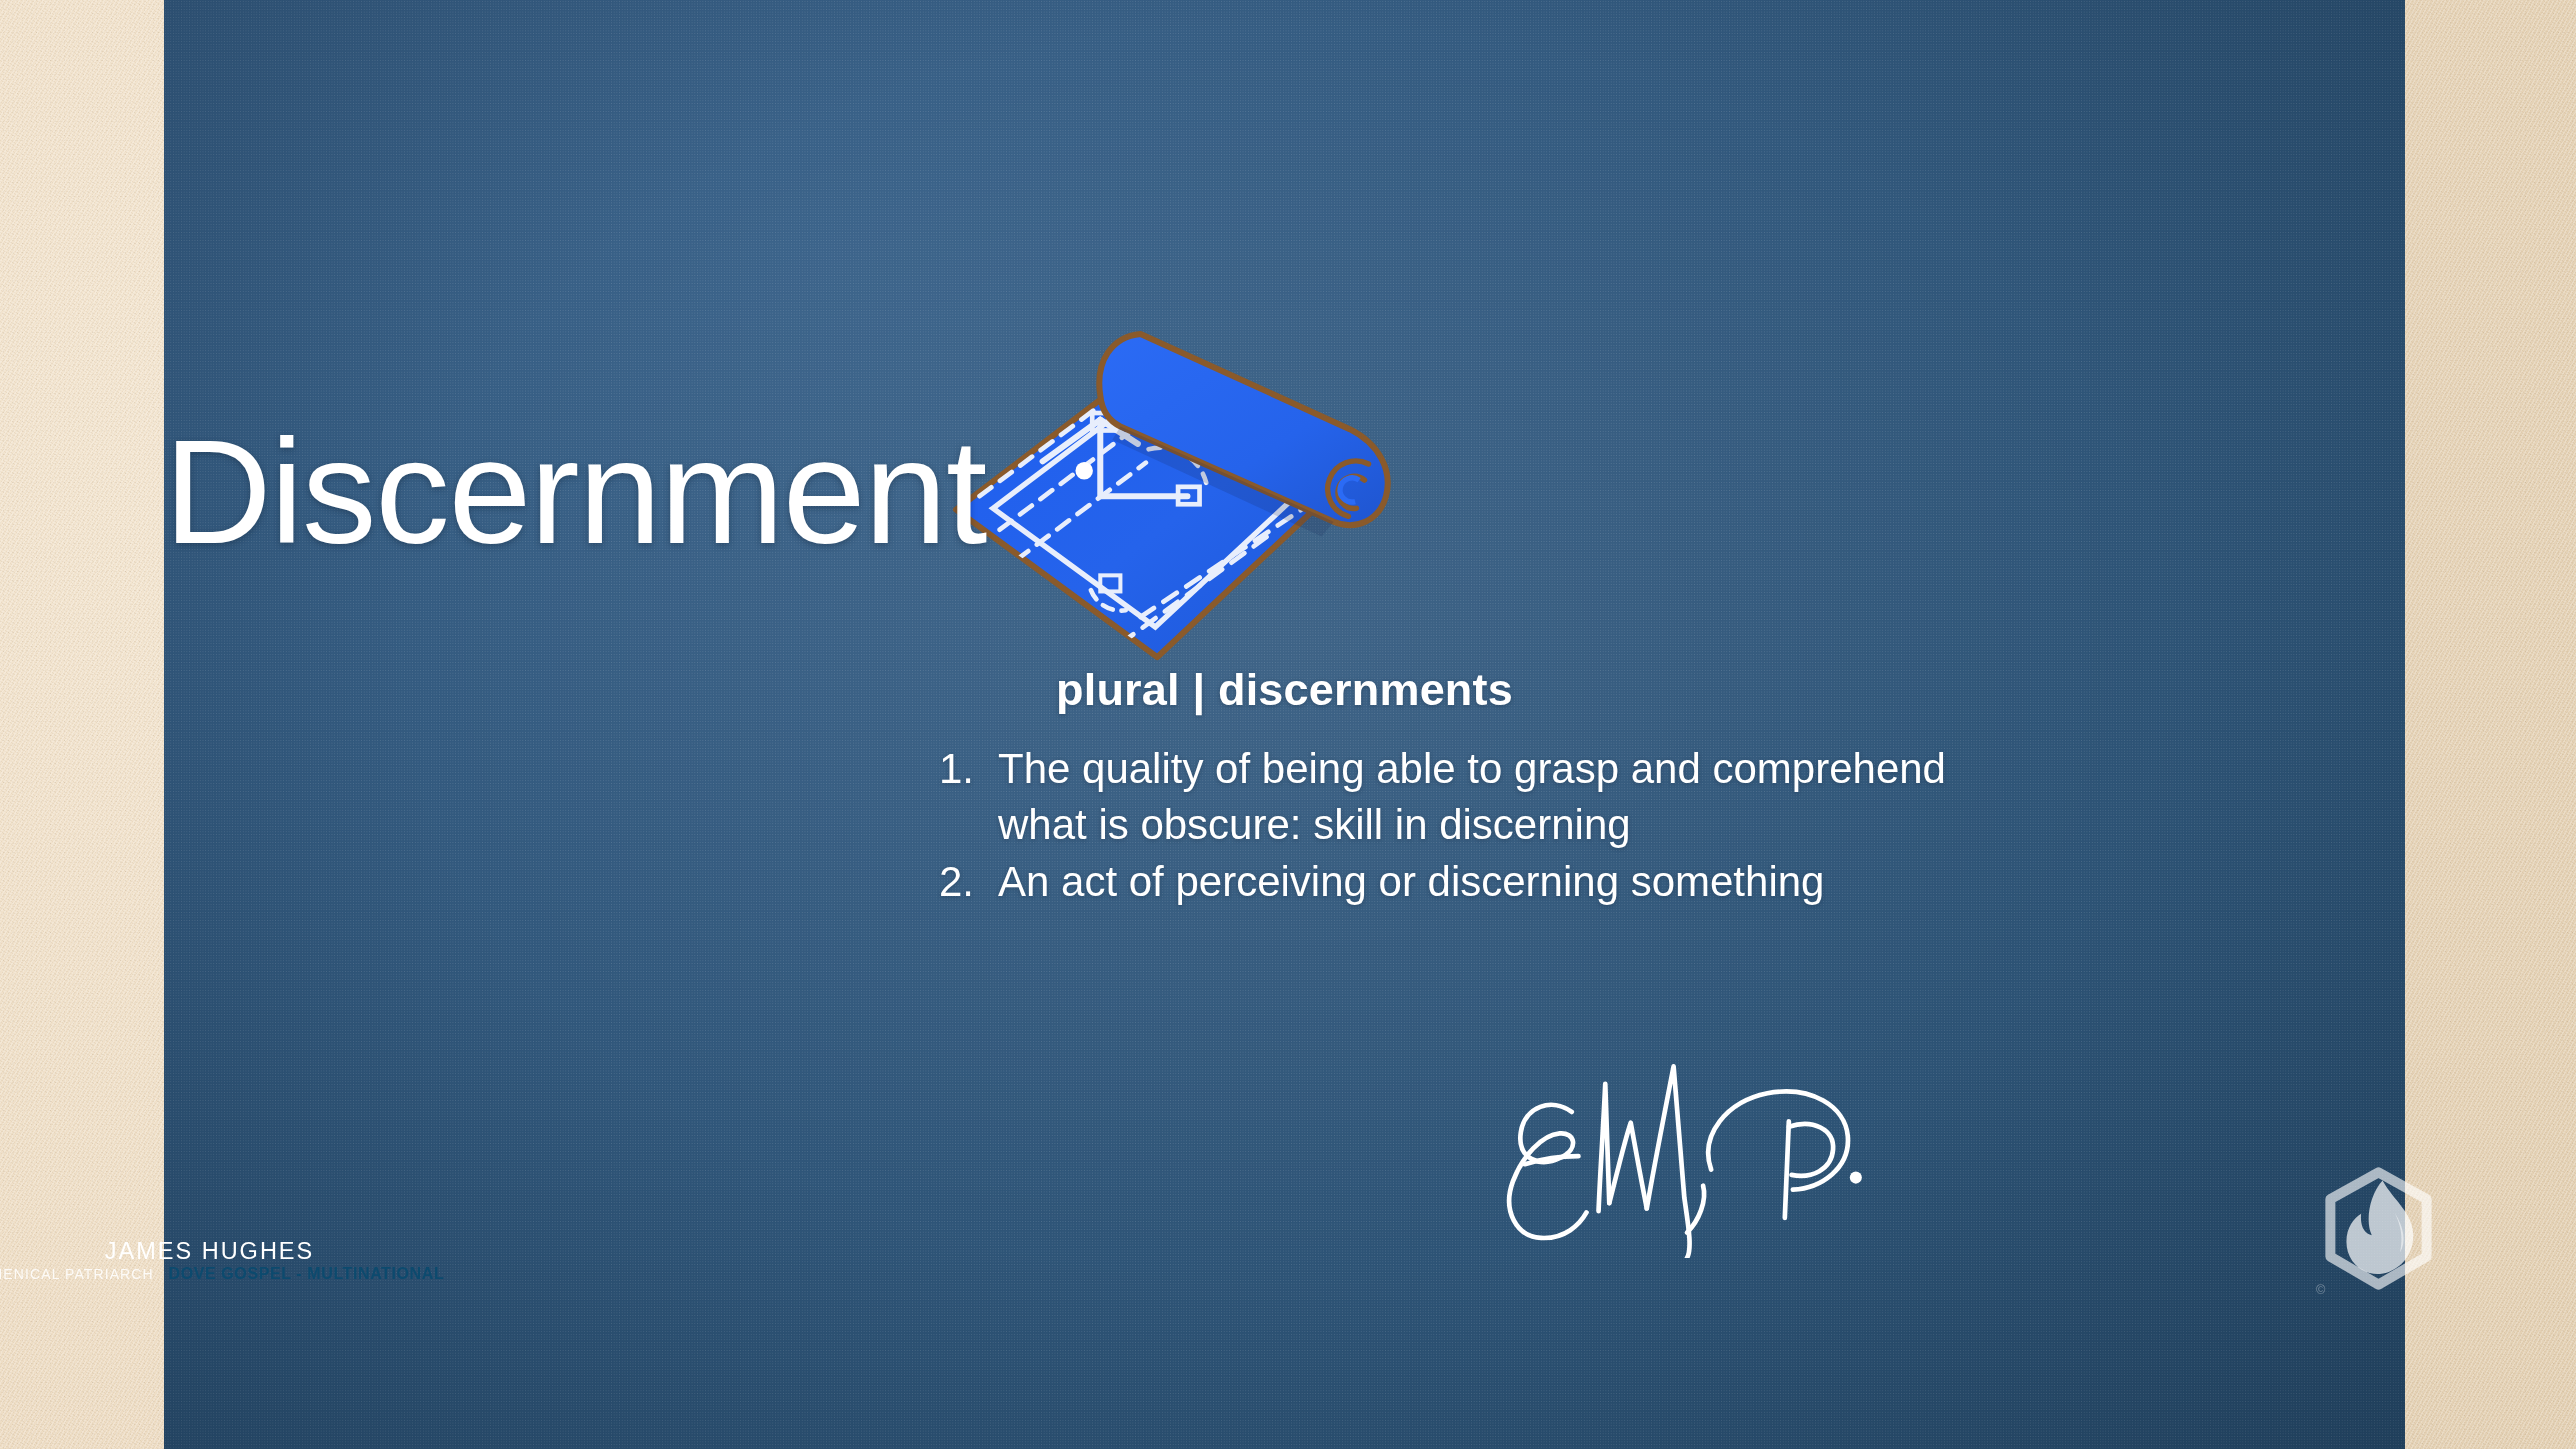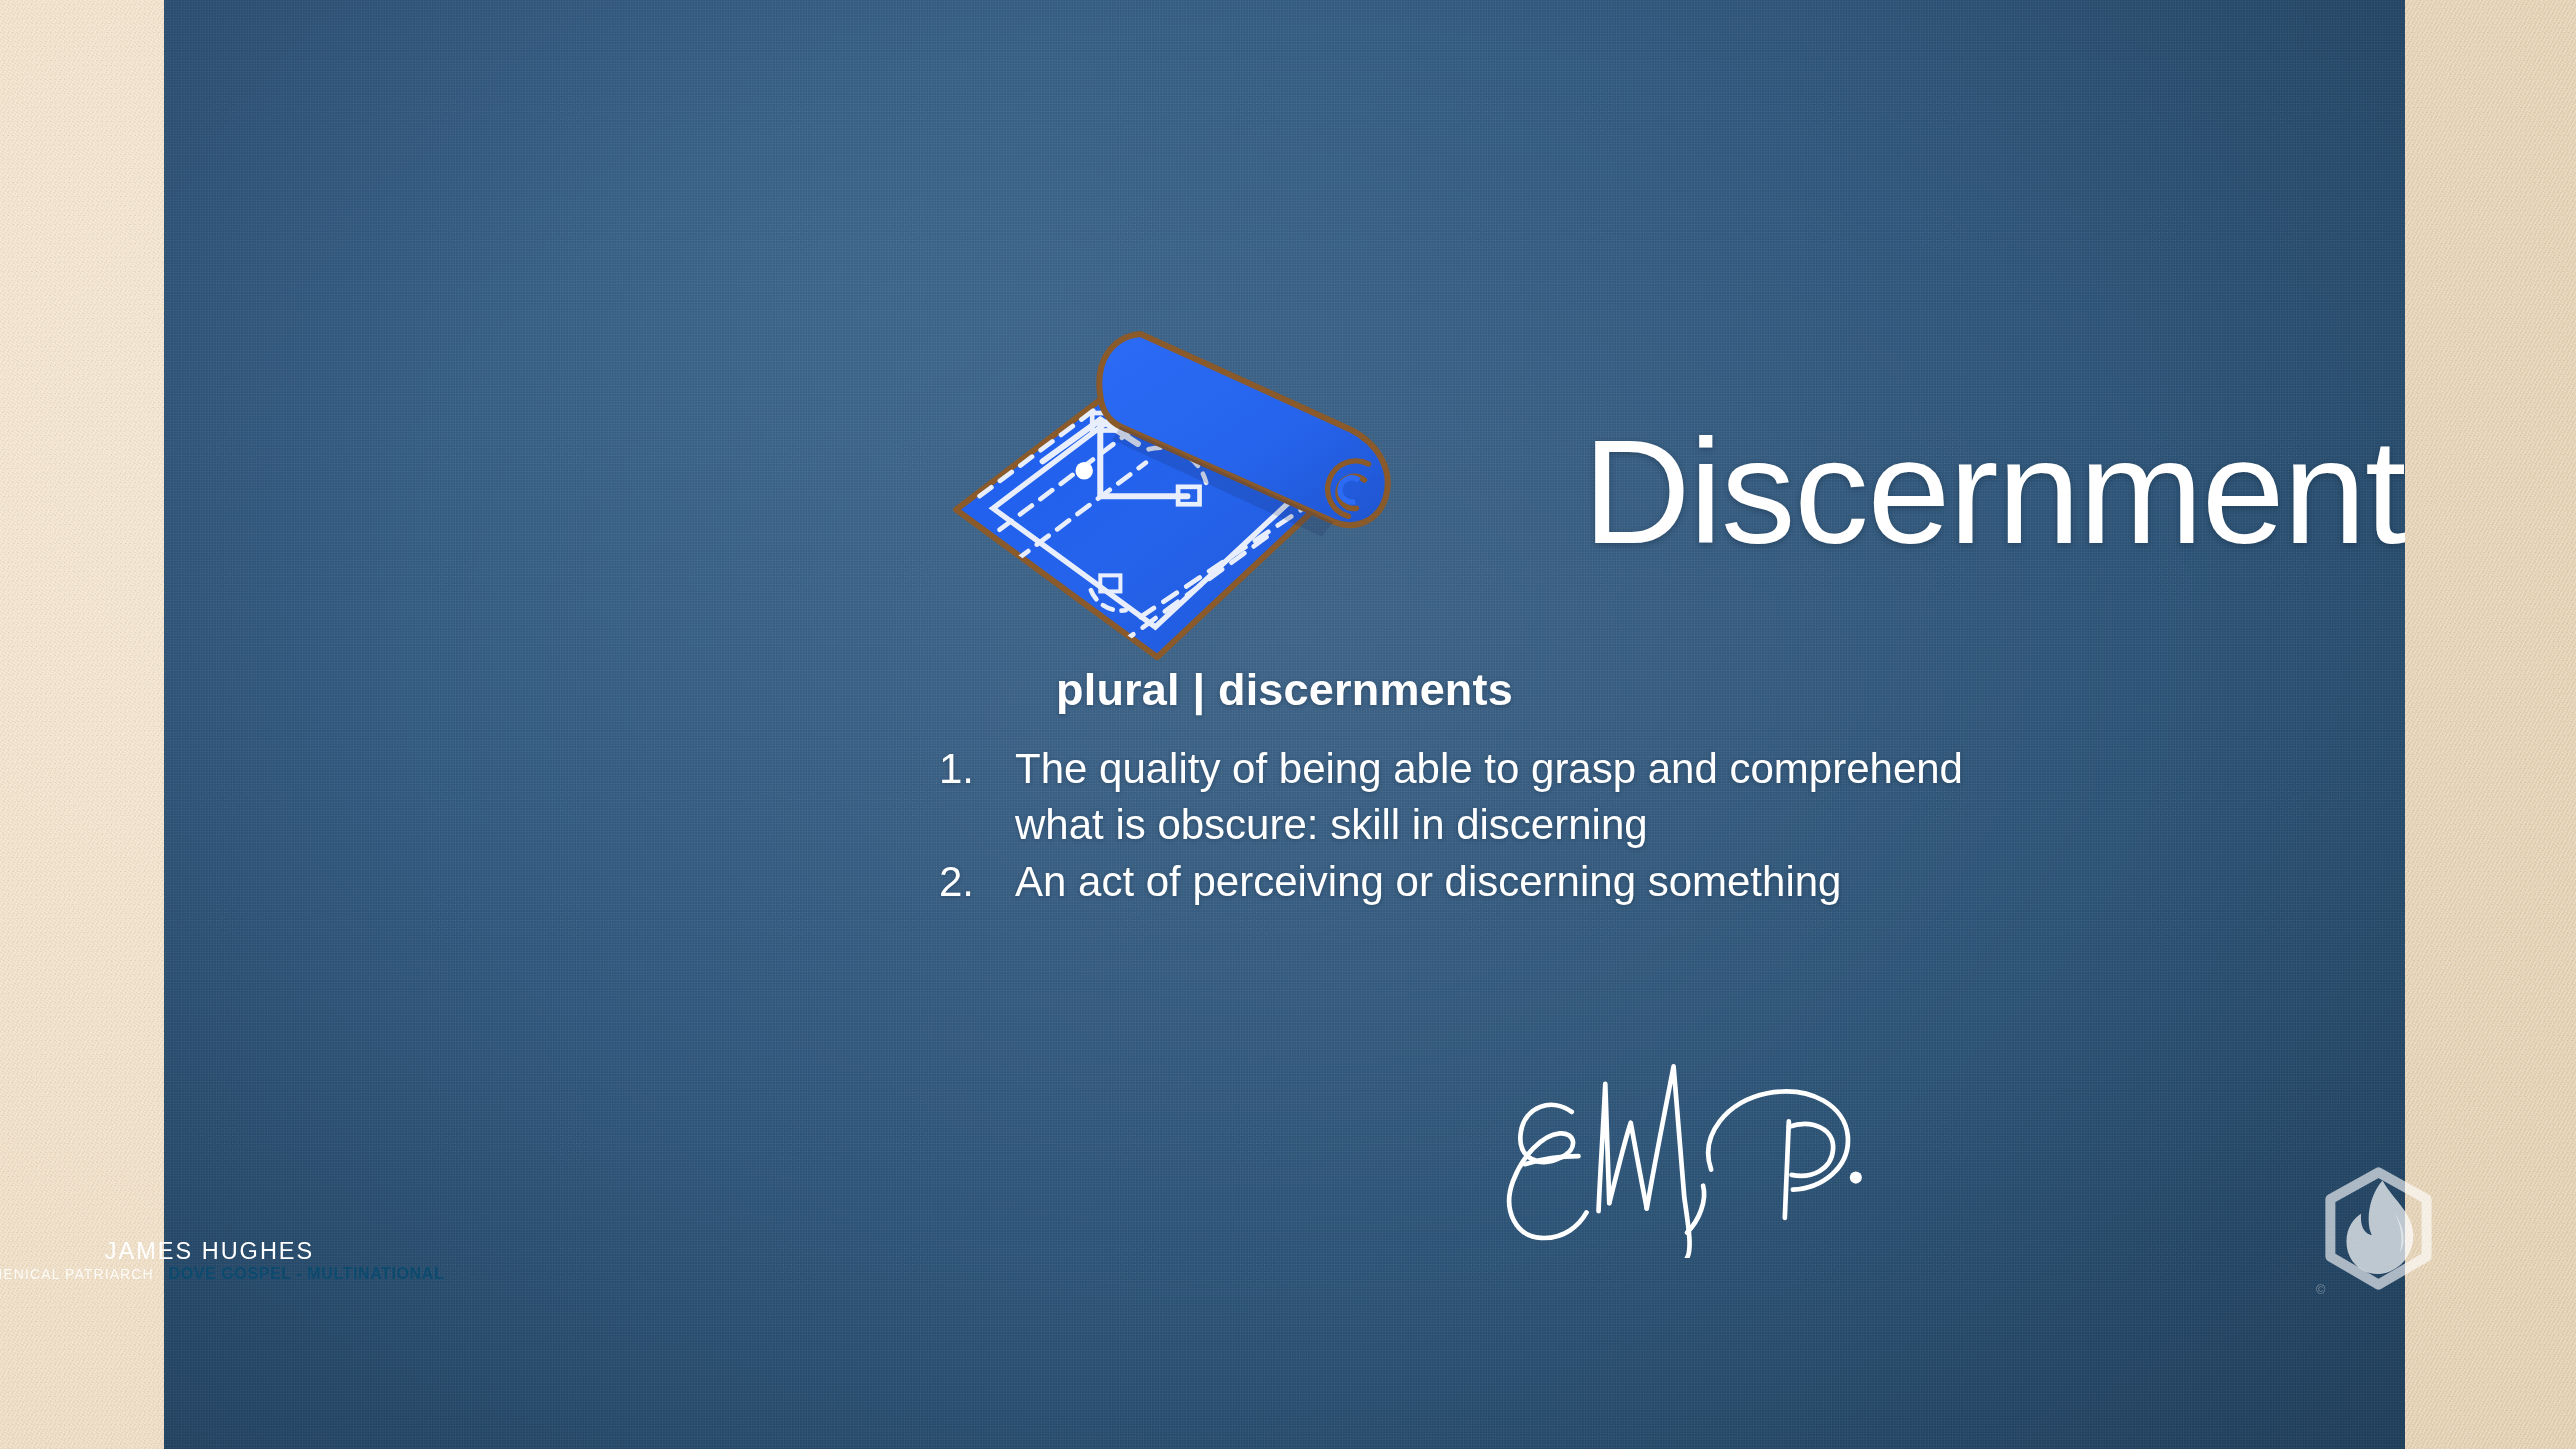--- a/index.html
+++ b/index.html
@@ -57,21 +57,21 @@
   #blueprint-illustration{
     position:absolute; left:735px; top:295px; width:530px; height:389px;
     z-index:2; pointer-events:none;
   }
   #blueprint-illustration svg{ width:100%; height:100%; display:block; }
 
   
   #page-title{
     position:absolute; left:0; right:0; top:417px;
     z-index:3;
-    text-align:right;
+    text-align:left;
     color:#ffffff;
     font-size:149px;
     line-height:1.0;
     font-weight:400;
     letter-spacing:-1.3px;
     text-shadow:0 2px 6px rgba(12,28,48,.35);
   }
 
   
   #plural-line{
@@ -99,21 +99,20 @@
     display:flex;
     align-items:flex-start;
     margin-bottom:1.3px;
   }
   .definition-marker{
     flex:0 0 59px;
     text-align:left;
   }
   .definition-text{
     flex:1 1 auto;
-    margin-left:17px;
   }
 
   
   #signature-block{
     position:absolute; left:1486px; top:1057px; width:402px; height:228px;
     z-index:4; pointer-events:none;
   }
   #signature-mark{
     position:absolute; left:0; top:0; width:402px; height:201px;
   }

